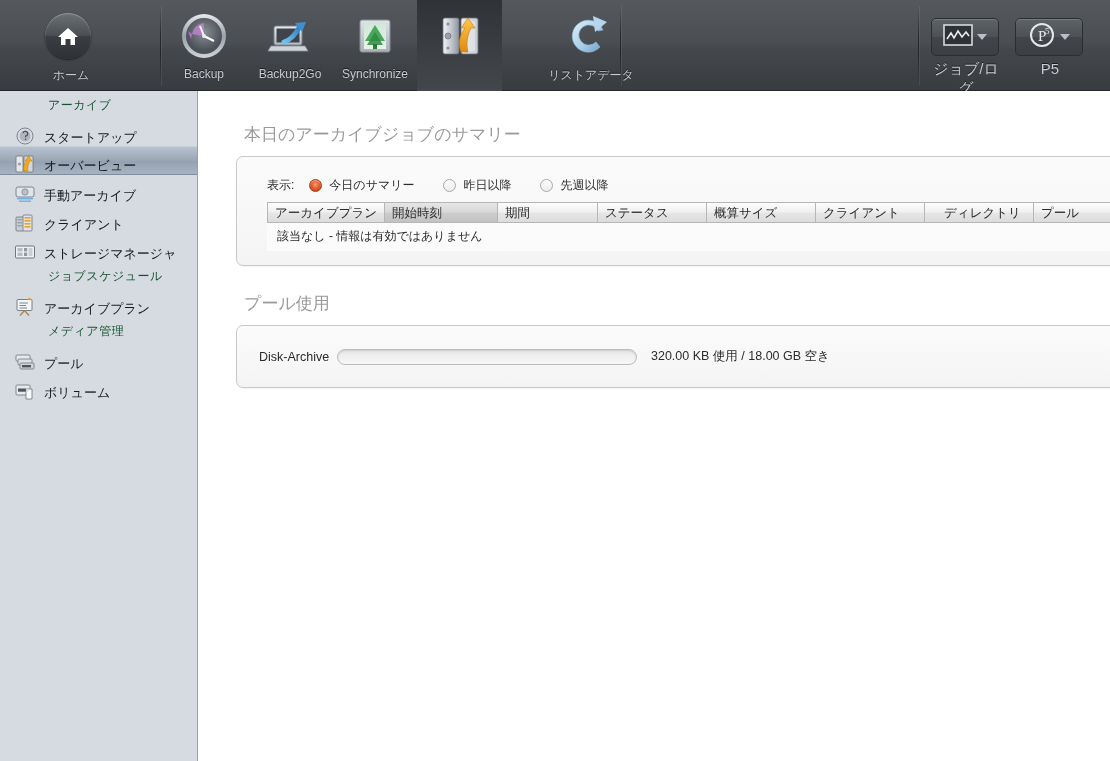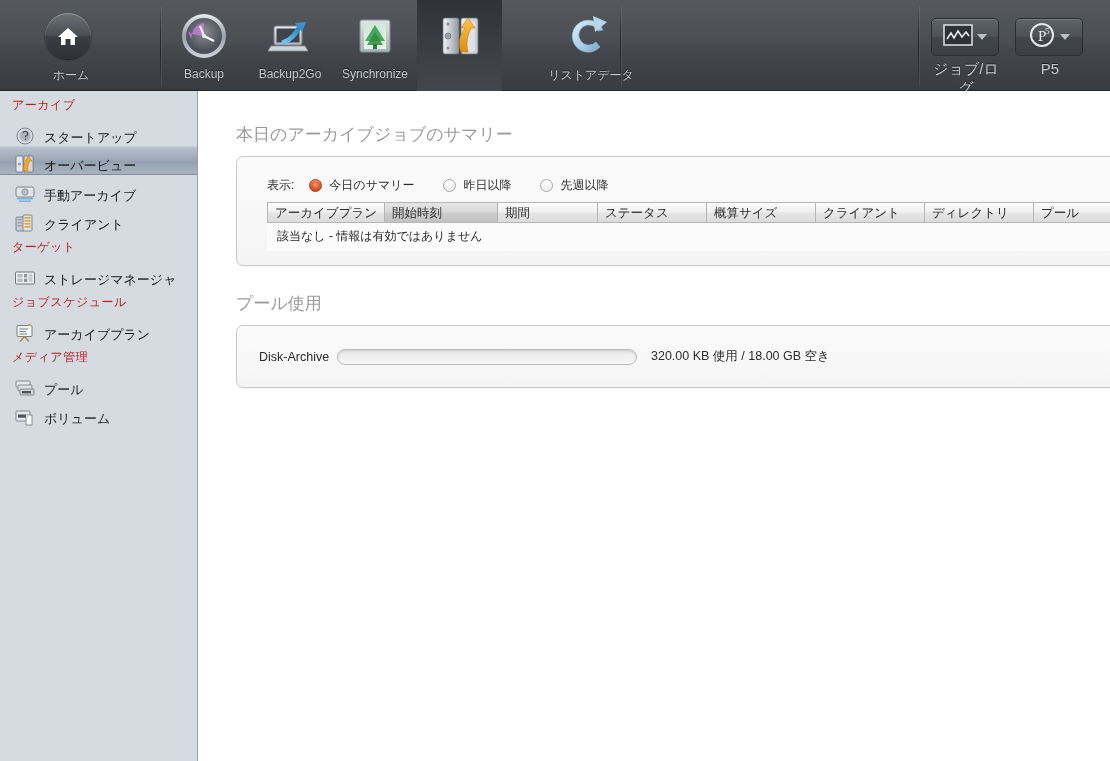--- a/index.html
+++ b/index.html
@@ -65,22 +65,23 @@
   }
 
   
   .sidebar {
     position: absolute; left: 0; top: 91px; width: 198px; height: 670px;
     background: #d6dbe2;
     border-right: 1px solid #9aa0a8;
     overflow: hidden;
   }
   .side-group {
-    font-size: 12px; color: #b91c1c; padding: 6px 0 3px 12px;
+    font-size: 12px; color: #14532d; padding: 6px 0 3px 12px;
     letter-spacing: 0.5px;
+    margin-left: 36px;
   }
   .side-item {
     display: flex; align-items: flex-end; gap: 8px;
     height: 29px; padding-left: 14px; cursor: default;
     font-size: 13px; color: #15181c;
   }
   .side-item.selected {
     background: linear-gradient(to bottom, #b8c2ce 0%, #9aa6b5 50%, #93a0b0 51%, #a8b3c0 100%);
     border-top: 1px solid #c6cfda;
     border-bottom: 1px solid #808d9c;
@@ -88,21 +89,21 @@
   .side-item.two-line { height: 38px; align-items: center; }
   .side-item .txt { line-height: 1.15; }
   .side-ico { width: 22px; height: 20px; flex: 0 0 22px; position: relative; }
 
   
   .content {
     position: absolute; left: 198px; top: 91px; width: 912px; height: 670px;
     background: #ffffff; overflow: hidden;
   }
   .sec-title {
-    font-size: 17px; color: #9a9a9a; padding: 32px 0 10px 38px; font-weight: normal;
+    font-size: 17px; color: #9a9a9a; padding: 32px 0 10px 38px; font-weight: normal; margin-left: 8px;
   }
   .panel {
     margin-left: 38px; width: 1000px;
     background: linear-gradient(to bottom, #fbfbfb 0%, #f4f4f4 100%);
     border: 1px solid #c9c9c9; border-radius: 7px;
     box-shadow: 0 1px 1px rgba(0,0,0,0.04);
   }
 
   .filter-row {
     display: flex; align-items: center; gap: 7px;
@@ -372,21 +373,20 @@
           <rect x="10.5" y="10" width="6" height="1.6" fill="#e9a22b"></rect>
           <rect x="10.5" y="13" width="6" height="1.6" fill="#e9a22b"></rect>
           <rect x="3.5" y="6" width="4.5" height="1.4" fill="#98a0a8"></rect>
           <rect x="3.5" y="9" width="4.5" height="1.4" fill="#98a0a8"></rect>
           <rect x="3.5" y="12" width="4.5" height="1.4" fill="#98a0a8"></rect>
         </svg>
       </span>
       <span class="txt">クライアント</span>
     </div>
 
-    <div class="side-group">ターゲット</div>
 
     <div class="side-item">
       <span class="side-ico">
         <svg width="22" height="20" viewBox="0 0 22 20">
           <rect x="1.5" y="4" width="19" height="12" rx="1" fill="#eef1f4" stroke="#6f757c" stroke-width="1"></rect>
           <rect x="3.5" y="6" width="5" height="3.4" fill="#b5bcc4"></rect>
           <rect x="3.5" y="10.6" width="5" height="3.4" fill="#b5bcc4"></rect>
           <rect x="10" y="6" width="3.2" height="3.4" fill="#8f97a0"></rect>
           <rect x="10" y="10.6" width="3.2" height="3.4" fill="#8f97a0"></rect>
           <rect x="14.6" y="6" width="3.8" height="8" fill="#c7ced5"></rect>
@@ -458,21 +458,21 @@
       </div>
 
       <div class="tbl">
         <div class="tbl-head">
           <div class="th" style="width:118px;">アーカイブプラン</div>
           <div class="th sorted" style="width:113px;">開始時刻</div>
           <div class="th" style="width:100px;">期間</div>
           <div class="th" style="width:109px;">ステータス</div>
           <div class="th" style="width:109px;">概算サイズ</div>
           <div class="th" style="width:109px;">クライアント</div>
-          <div class="th" style="width:109px;">ディレクトリ</div>
+          <div class="th" style="width:109px;text-align:center;">ディレクトリ</div>
           <div class="th" style="width:109px;">プール</div>
         </div>
         <div class="tbl-empty">該当なし - 情報は有効ではありません</div>
       </div>
       <div style="height:14px;"></div>
     </div>
 
     <h2 class="sec-title" style="padding-top:26px;">プール使用</h2>
 
     <div class="panel">

